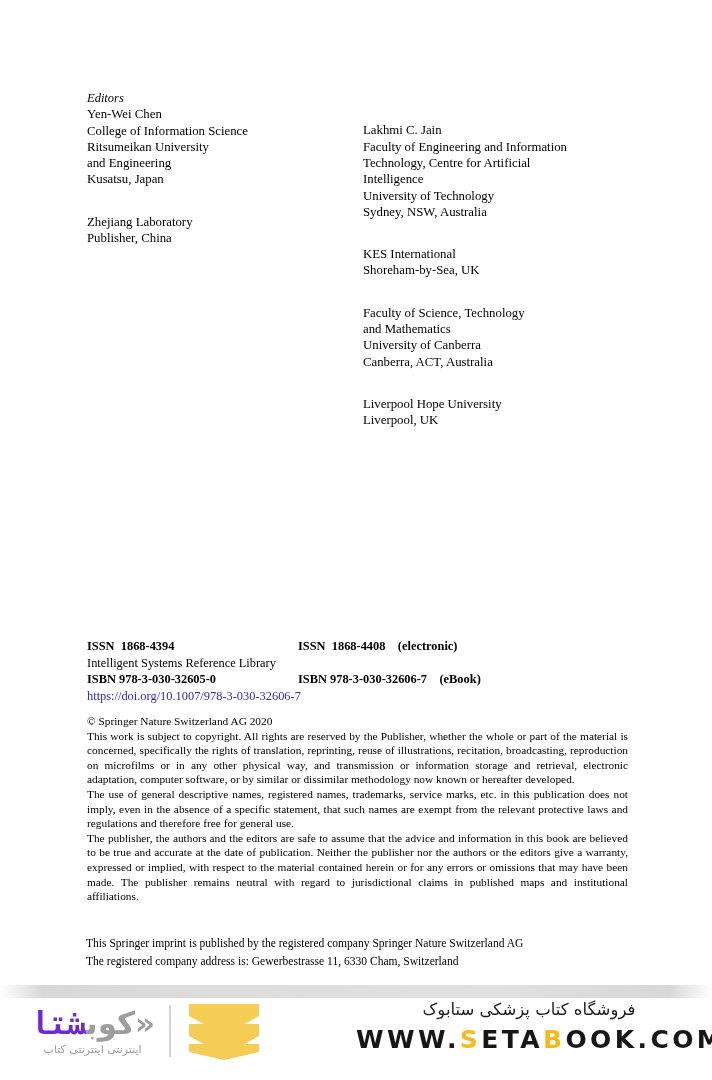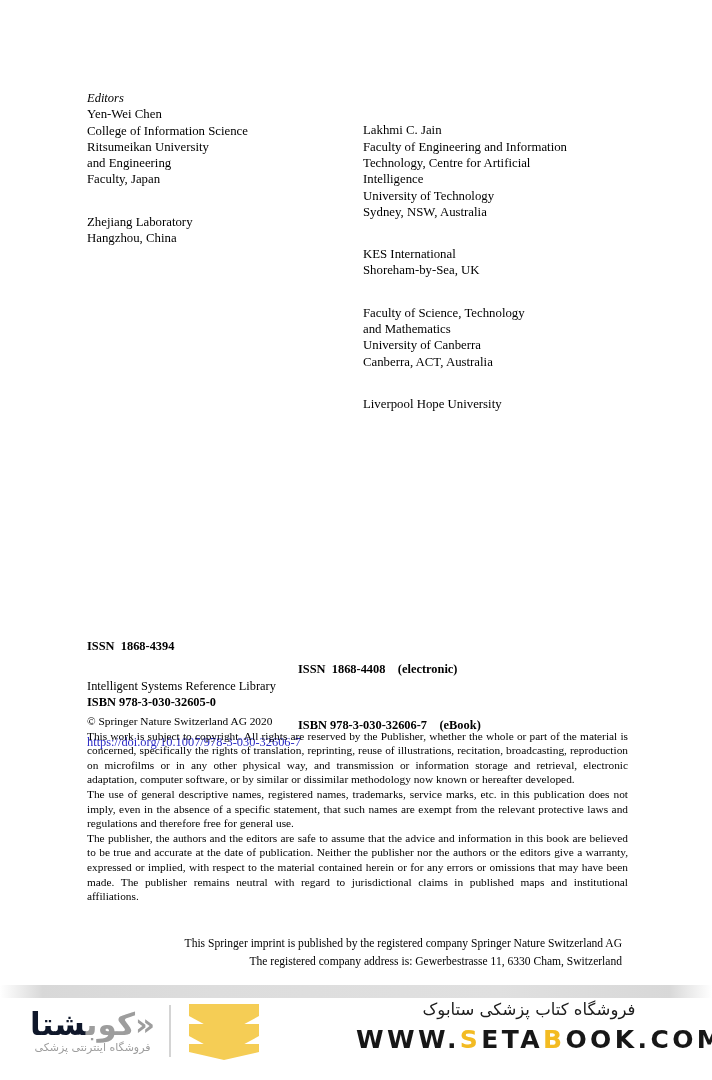--- a/index.html
+++ b/index.html
@@ -65,21 +65,21 @@
     width: 545px;
     font-size: 12.4px;
     line-height: 16.5px;
   }
   .isbn-row {
     display: flex;
     white-space: pre;
     font-weight: bold;
   }
   .isbn-c1 { width: 211px; }
-  .isbn-c2 { width: 334px; margin-top: 23px; }
+  .isbn-c2 { width: 334px; }
   .isbn-full { white-space: pre; }
   .doi-link {
     color: #2a2ac4;
     text-decoration: none;
     font-size: 12.4px;
   }
 
   
   .copy-block {
     position: absolute;
@@ -92,26 +92,25 @@
   .copy-line-single {
     white-space: pre;
   }
   .copy-para {
     text-align: justify;
     text-justify: inter-word;
     margin: 0;
   }
   .imprint-block {
     position: absolute;
-    left: 77px;
+    left: 86px;
     top: 934px;
     width: 545px;
     font-size: 11.55px;
     line-height: 18px;
-    text-align: right;
   }
   .imprint-line { white-space: pre; }
 
   
   .banner {
     position: absolute;
     left: 0;
     top: 985px;
     width: 712px;
     height: 95px;
@@ -159,21 +158,21 @@
   .logo-word {
     font-family: "DejaVu Sans", "Liberation Sans", sans-serif;
     font-size: 31px;
     font-weight: 700;
     letter-spacing: -1px;
     line-height: 34px;
     direction: rtl;
     white-space: nowrap;
   }
   .lw-gray { color: #9d9d9d; }
-  .lw-gold { color: #0f172a; }
+  .lw-gold { color: #6d28d9; font-family: Liberation Mono, monospace; }
   .logo-tagline {
     font-family: "DejaVu Sans", "Liberation Sans", sans-serif;
     font-size: 11px;
     color: #9d9d9d;
     direction: rtl;
     line-height: 15px;
     margin-top: -1px;
     white-space: nowrap;
   }
   .logo-divider {
@@ -227,25 +226,25 @@
   <div class="editors-block">
     <div class="editors-label">Editors</div>
     <div class="editors-cols">
 
       <div class="col-left">
         <div class="aff-group" style="margin-top:0">
           <div class="aff-line">Yen-Wei Chen</div>
           <div class="aff-line">College of Information Science</div>
           <div class="aff-line">Ritsumeikan University</div>
           <div class="aff-line">and Engineering</div>
-          <div class="aff-line">Faculty, Japan</div>
+          <div class="aff-line">Kusatsu, Japan</div>
         </div>
         <div class="aff-group">
           <div class="aff-line">Zhejiang Laboratory</div>
-          <div class="aff-line">Hangzhou, China</div>
+          <div class="aff-line">Publisher, China</div>
         </div>
       </div>
 
       <div class="col-right">
         <div class="spacer-label"></div>
         <div class="aff-group" style="margin-top:0">
           <div class="aff-line">Lakhmi C. Jain</div>
           <div class="aff-line">Faculty of Engineering and Information</div>
           <div class="aff-line">Technology, Centre for Artificial</div>
           <div class="aff-line">Intelligence</div>
@@ -257,20 +256,21 @@
           <div class="aff-line">Shoreham-by-Sea, UK</div>
         </div>
         <div class="aff-group">
           <div class="aff-line">Faculty of Science, Technology</div>
           <div class="aff-line">and Mathematics</div>
           <div class="aff-line">University of Canberra</div>
           <div class="aff-line">Canberra, ACT, Australia</div>
         </div>
         <div class="aff-group">
           <div class="aff-line">Liverpool Hope University</div>
+          <div class="aff-line">Liverpool, UK</div>
         </div>
       </div>
 
     </div>
   </div>
 
   <div class="isbn-block">
     <div class="isbn-row">
       <span class="isbn-c1">ISSN  1868-4394</span>
       <span class="isbn-c2">ISSN  1868-4408    (electronic)</span>
@@ -301,21 +301,21 @@
 
 <div class="banner">
   <div class="banner-rule"></div>
 
   <div class="banner-inner">
 
     <div class="logo-zone">
       <div class="logo-wrap">
         <div class="logo-word-area">
           <div class="logo-word"><span class="lw-gray">«</span><span class="lw-gray">کو</span><span class="lw-gray">ب</span><span class="lw-gold">شتا</span></div>
-          <div class="logo-tagline">فروشگاه اینترنتی پزشکی</div>
+          <div class="logo-tagline">اینترنتی اینترنتی کتاب</div>
         </div>
         <div class="logo-divider"></div>
         <svg class="logo-mark" viewBox="0 0 74 58">
           <path d="M2 2 H72 V14 L37 33 L2 14 Z" fill="#f5cd55"></path>
           <path d="M2 22 H72 V34 L37 53 L2 34 Z" fill="#f5cd55"></path>
           <path d="M2 42 H72 V50 L37 58 L2 50 Z" fill="#f5cd55"></path>
         </svg>
       </div>
     </div>
 

